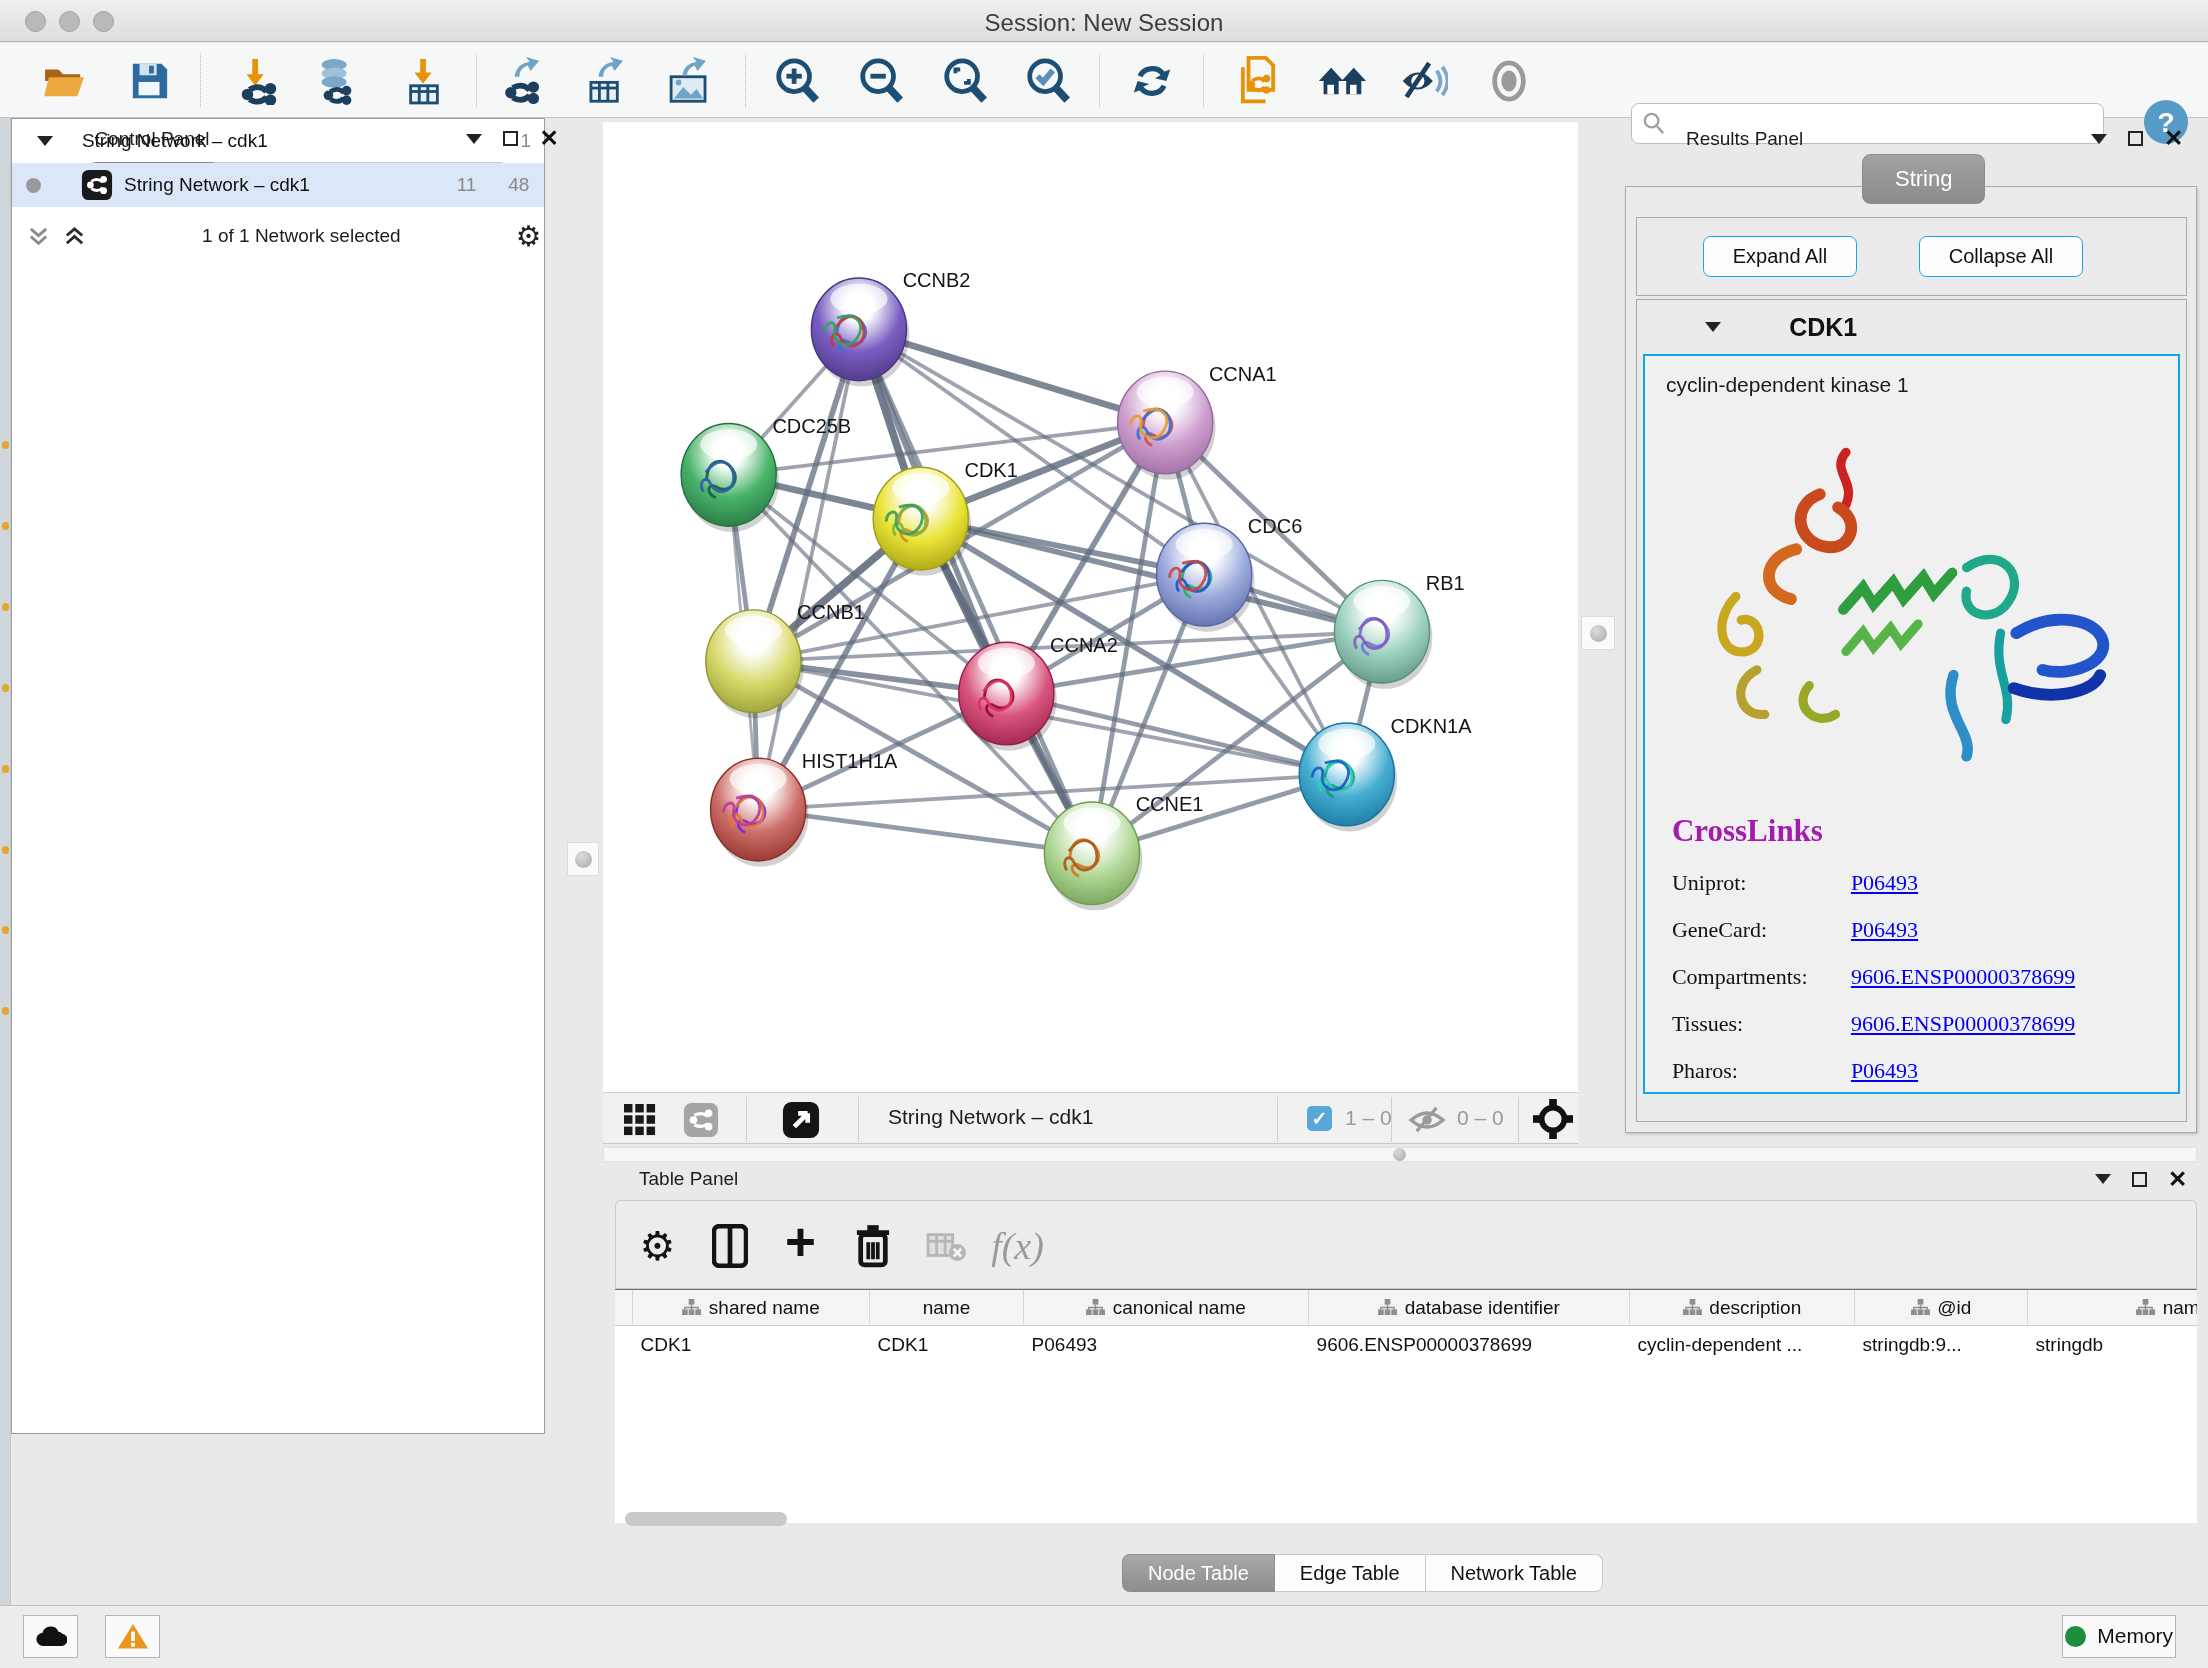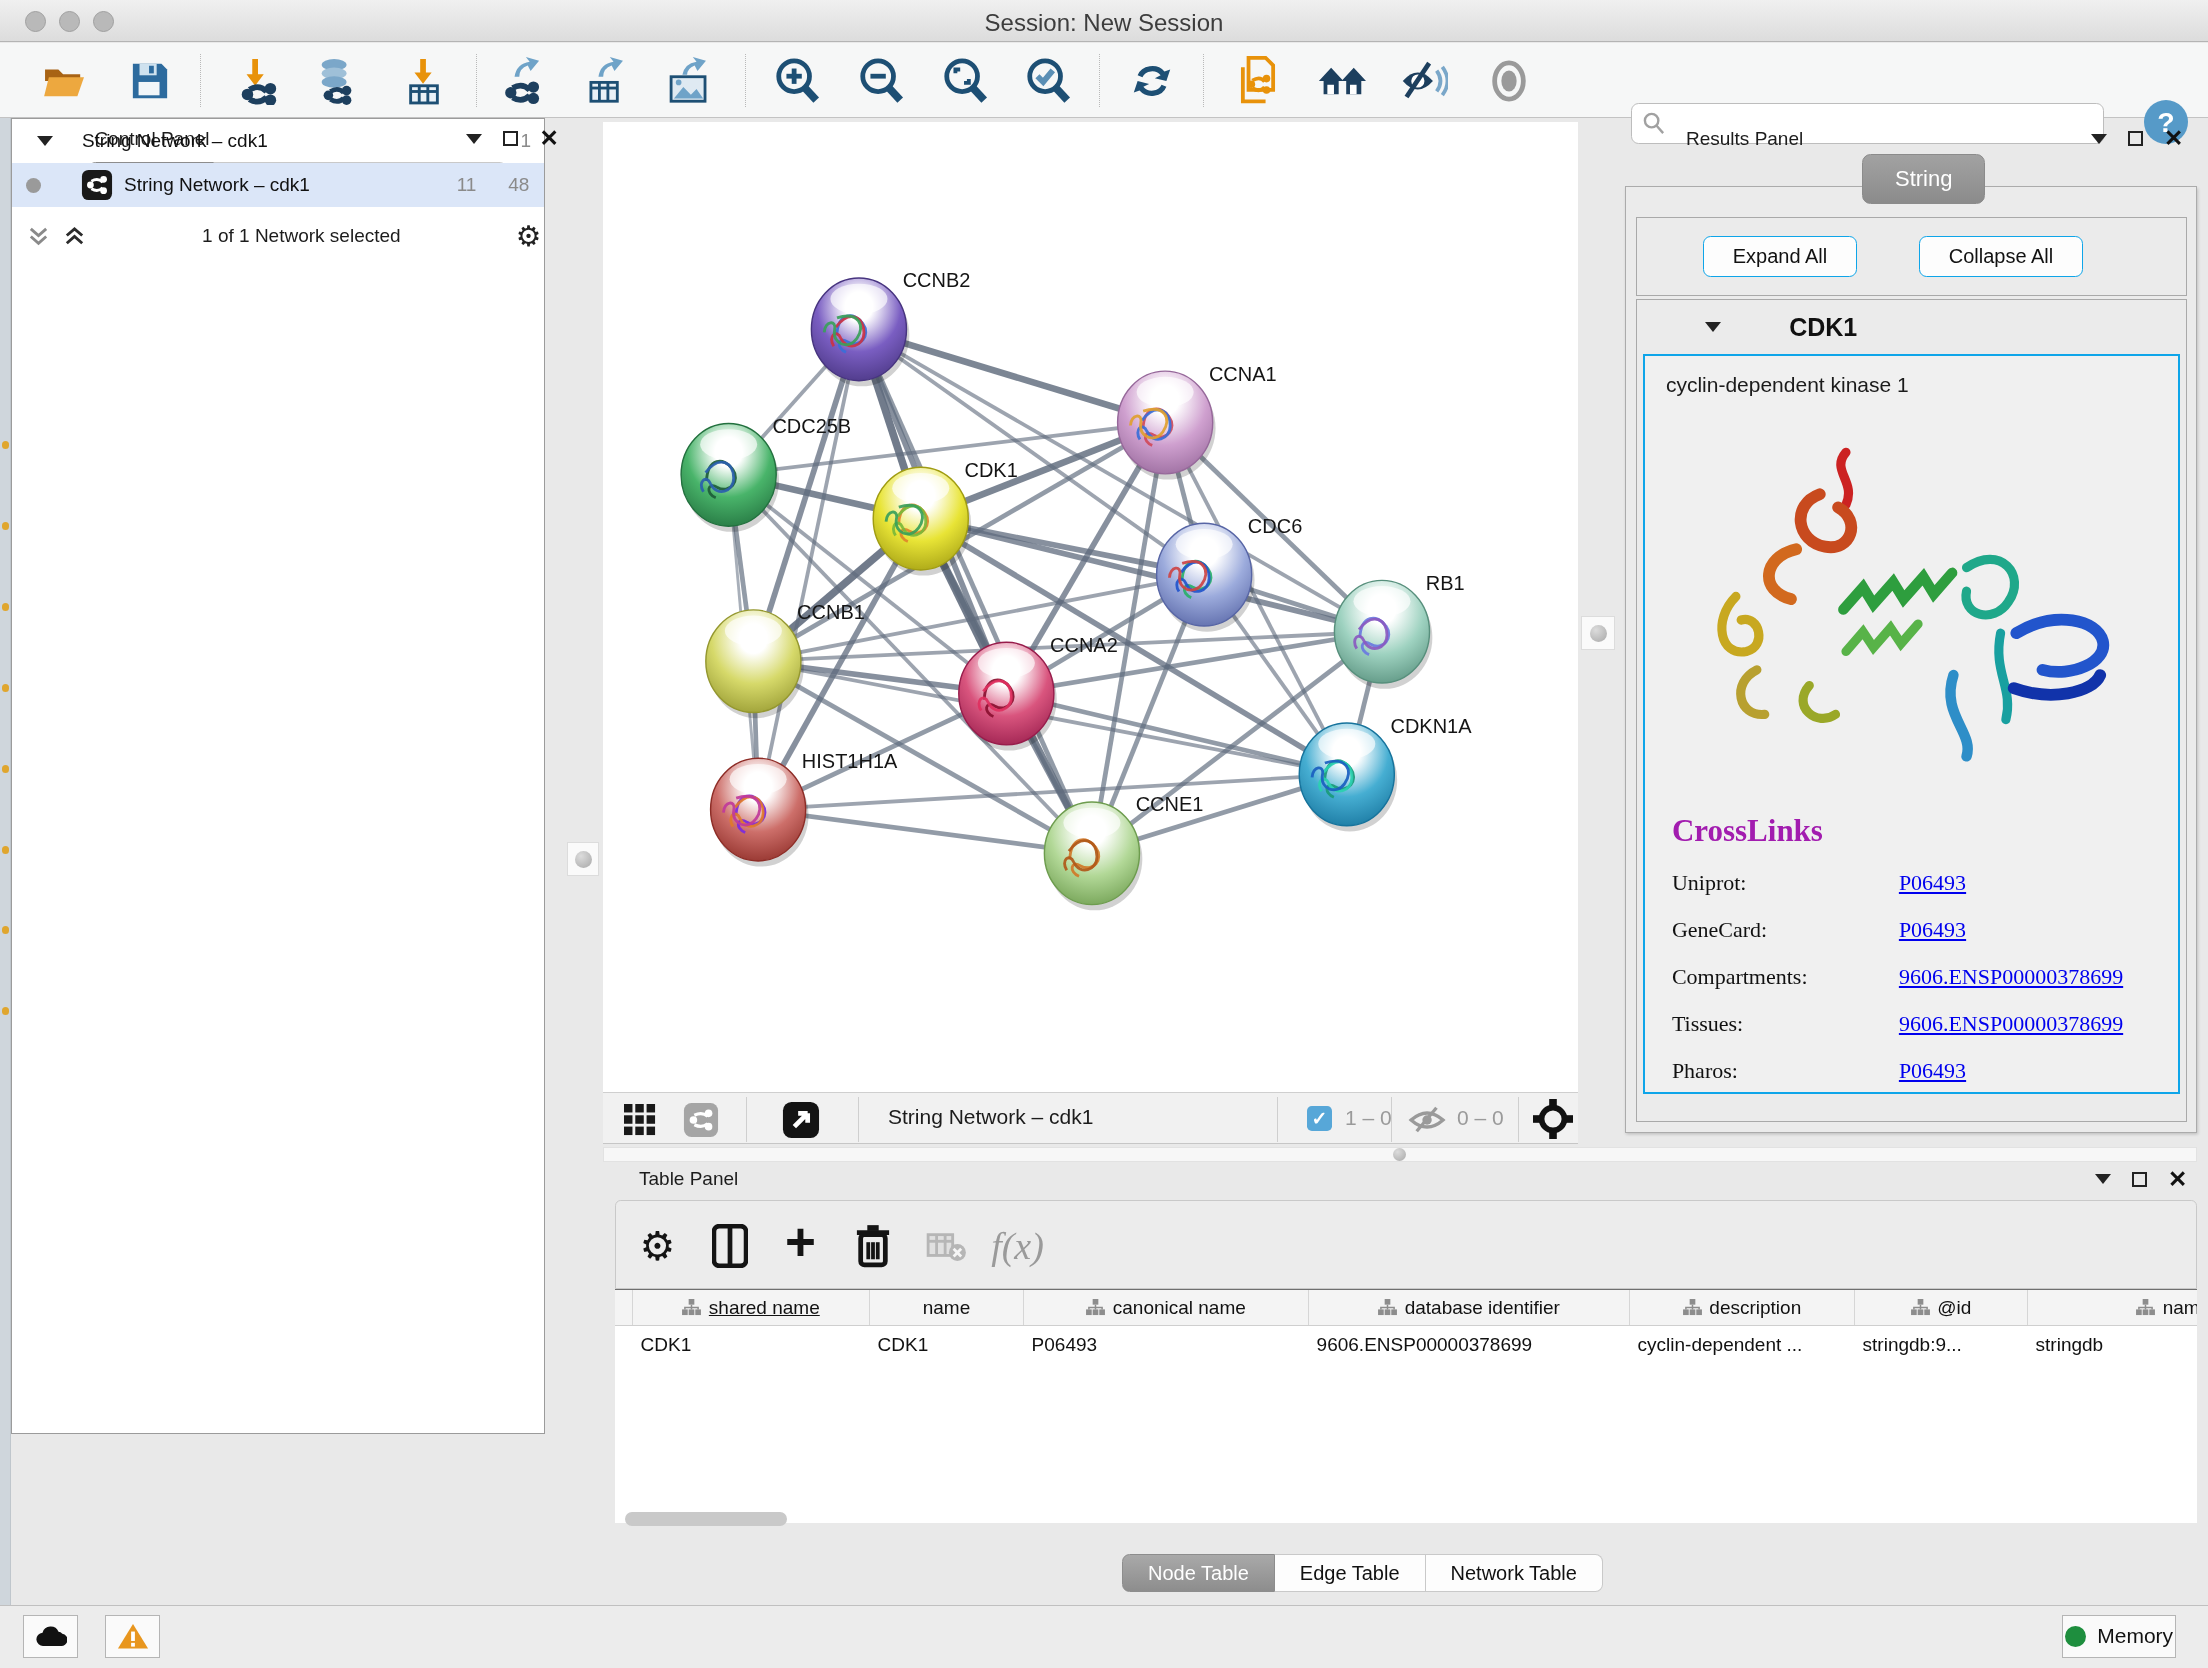--- a/index.html
+++ b/index.html
@@ -69,21 +69,21 @@
      background:linear-gradient(#a2a2a2,#8b8b8b); border:1px solid #8b8b8b; border-radius:8.6px; z-index:5; }
   #rp-buttons-box { left:10.5px; top:29.5px; width:551px; height:79px; border:1px solid #a9a9a9; }
   .rp-btn { height:41px; padding:0 28.5px; background:#fdfdfd; border:1px solid #0ea5e9; border-radius:7.6px; font-size:20px; color:#111; display:flex; align-items:center; }
   #rp-section { left:10.5px; top:112px; width:551px; height:823px; border:1px solid #a9a9a9; }
   #rp-sec-header { left:0; top:0; width:100%; height:54px; display:flex; align-items:center; }
   #rp-inner { left:5.7px; top:54px; width:537px; height:740px; background:#f0f0f0; border:2px solid #0ea5e9; }
   #rp-protein-name { font-size:25px; font-weight:bold; color:#111; }
   #rp-desc { left:21px; top:17px; font-size:21px; color:#1b1b1b; }
   #crosslinks { left:27px; top:457px; font-family:"Liberation Serif", serif; }
   #crosslinks h3 { font-size:31px; color:#a21caf; }
-  .cl-row { display:flex; margin-top:21px;gap:48px; }
+  .cl-row { display:flex; margin-top:21px; }
   .cl-label { width:179px; font-size:22px; color:#111; }
   .cl-link { font-size:22px; color:#0000ee; text-decoration:underline; }
 
   
   #table-panel { left:615px; top:1162px; width:1582px; height:434px; }
   #tp-toolbar { left:0; top:38px; width:1582px; height:89px; background:#ececec; border:1px solid #c9c9c9; border-radius:5.7px 5.7px 0 0; }
   .tpi { top:20px; width:49px; height:49px; display:flex; align-items:center; justify-content:center; }
   #tp-table { left:0; top:127px; width:1582px; height:234px; background:#fff; border-top:1.9px solid #6f6f6f; overflow:hidden; }
   #tp-header { display:flex; height:36px; background:#f4f4f4; border-bottom:1px solid #cfcfcf; }
   .th { display:flex; align-items:center; justify-content:center; gap:7.6px; font-size:19px; color:#111; border-right:1px solid #d6d6d6; overflow:hidden; white-space:nowrap; flex:none; }
@@ -720,21 +720,21 @@
             </g>
             <circle cx="33" cy="25" r="9" fill="#8a8a8a"></circle>
             <path d="M29 21 l8 8 M37 21 l-8 8" stroke="#fff" stroke-width="3"></path>
           </svg>
       </div>
       <div class="tpi abs" style="left:377px; font-family:'Liberation Serif',serif; font-style:italic; font-size:38px; color:#9a9a9a">f(x)</div>
     </div>
     <div id="tp-table" class="abs">
       <div id="tp-header">
           <div class="gutter" style="width: 18px;"></div>
-          <div class="th" style="width: 237px; text-decoration: underline;">
+          <div class="th" style="width: 237px;">
             <svg width="19" height="17" class="hier-icon" viewBox="0 0 20 18">
               <rect x="7" y="0" width="6" height="6" fill="#8d8d8d"></rect>
               <rect x="0" y="11" width="6" height="6" fill="#8d8d8d"></rect>
               <rect x="7" y="11" width="6" height="6" fill="#8d8d8d"></rect>
               <rect x="14" y="11" width="6" height="6" fill="#8d8d8d"></rect>
               <path d="M10 6 v3 M3 11 v-2 h14 v2 M10 8 v3" stroke="#8d8d8d" stroke-width="1.6" fill="none"></path>
             </svg>
             <span>shared name</span>
           </div>
           <div class="th" style="width: 154px;">

